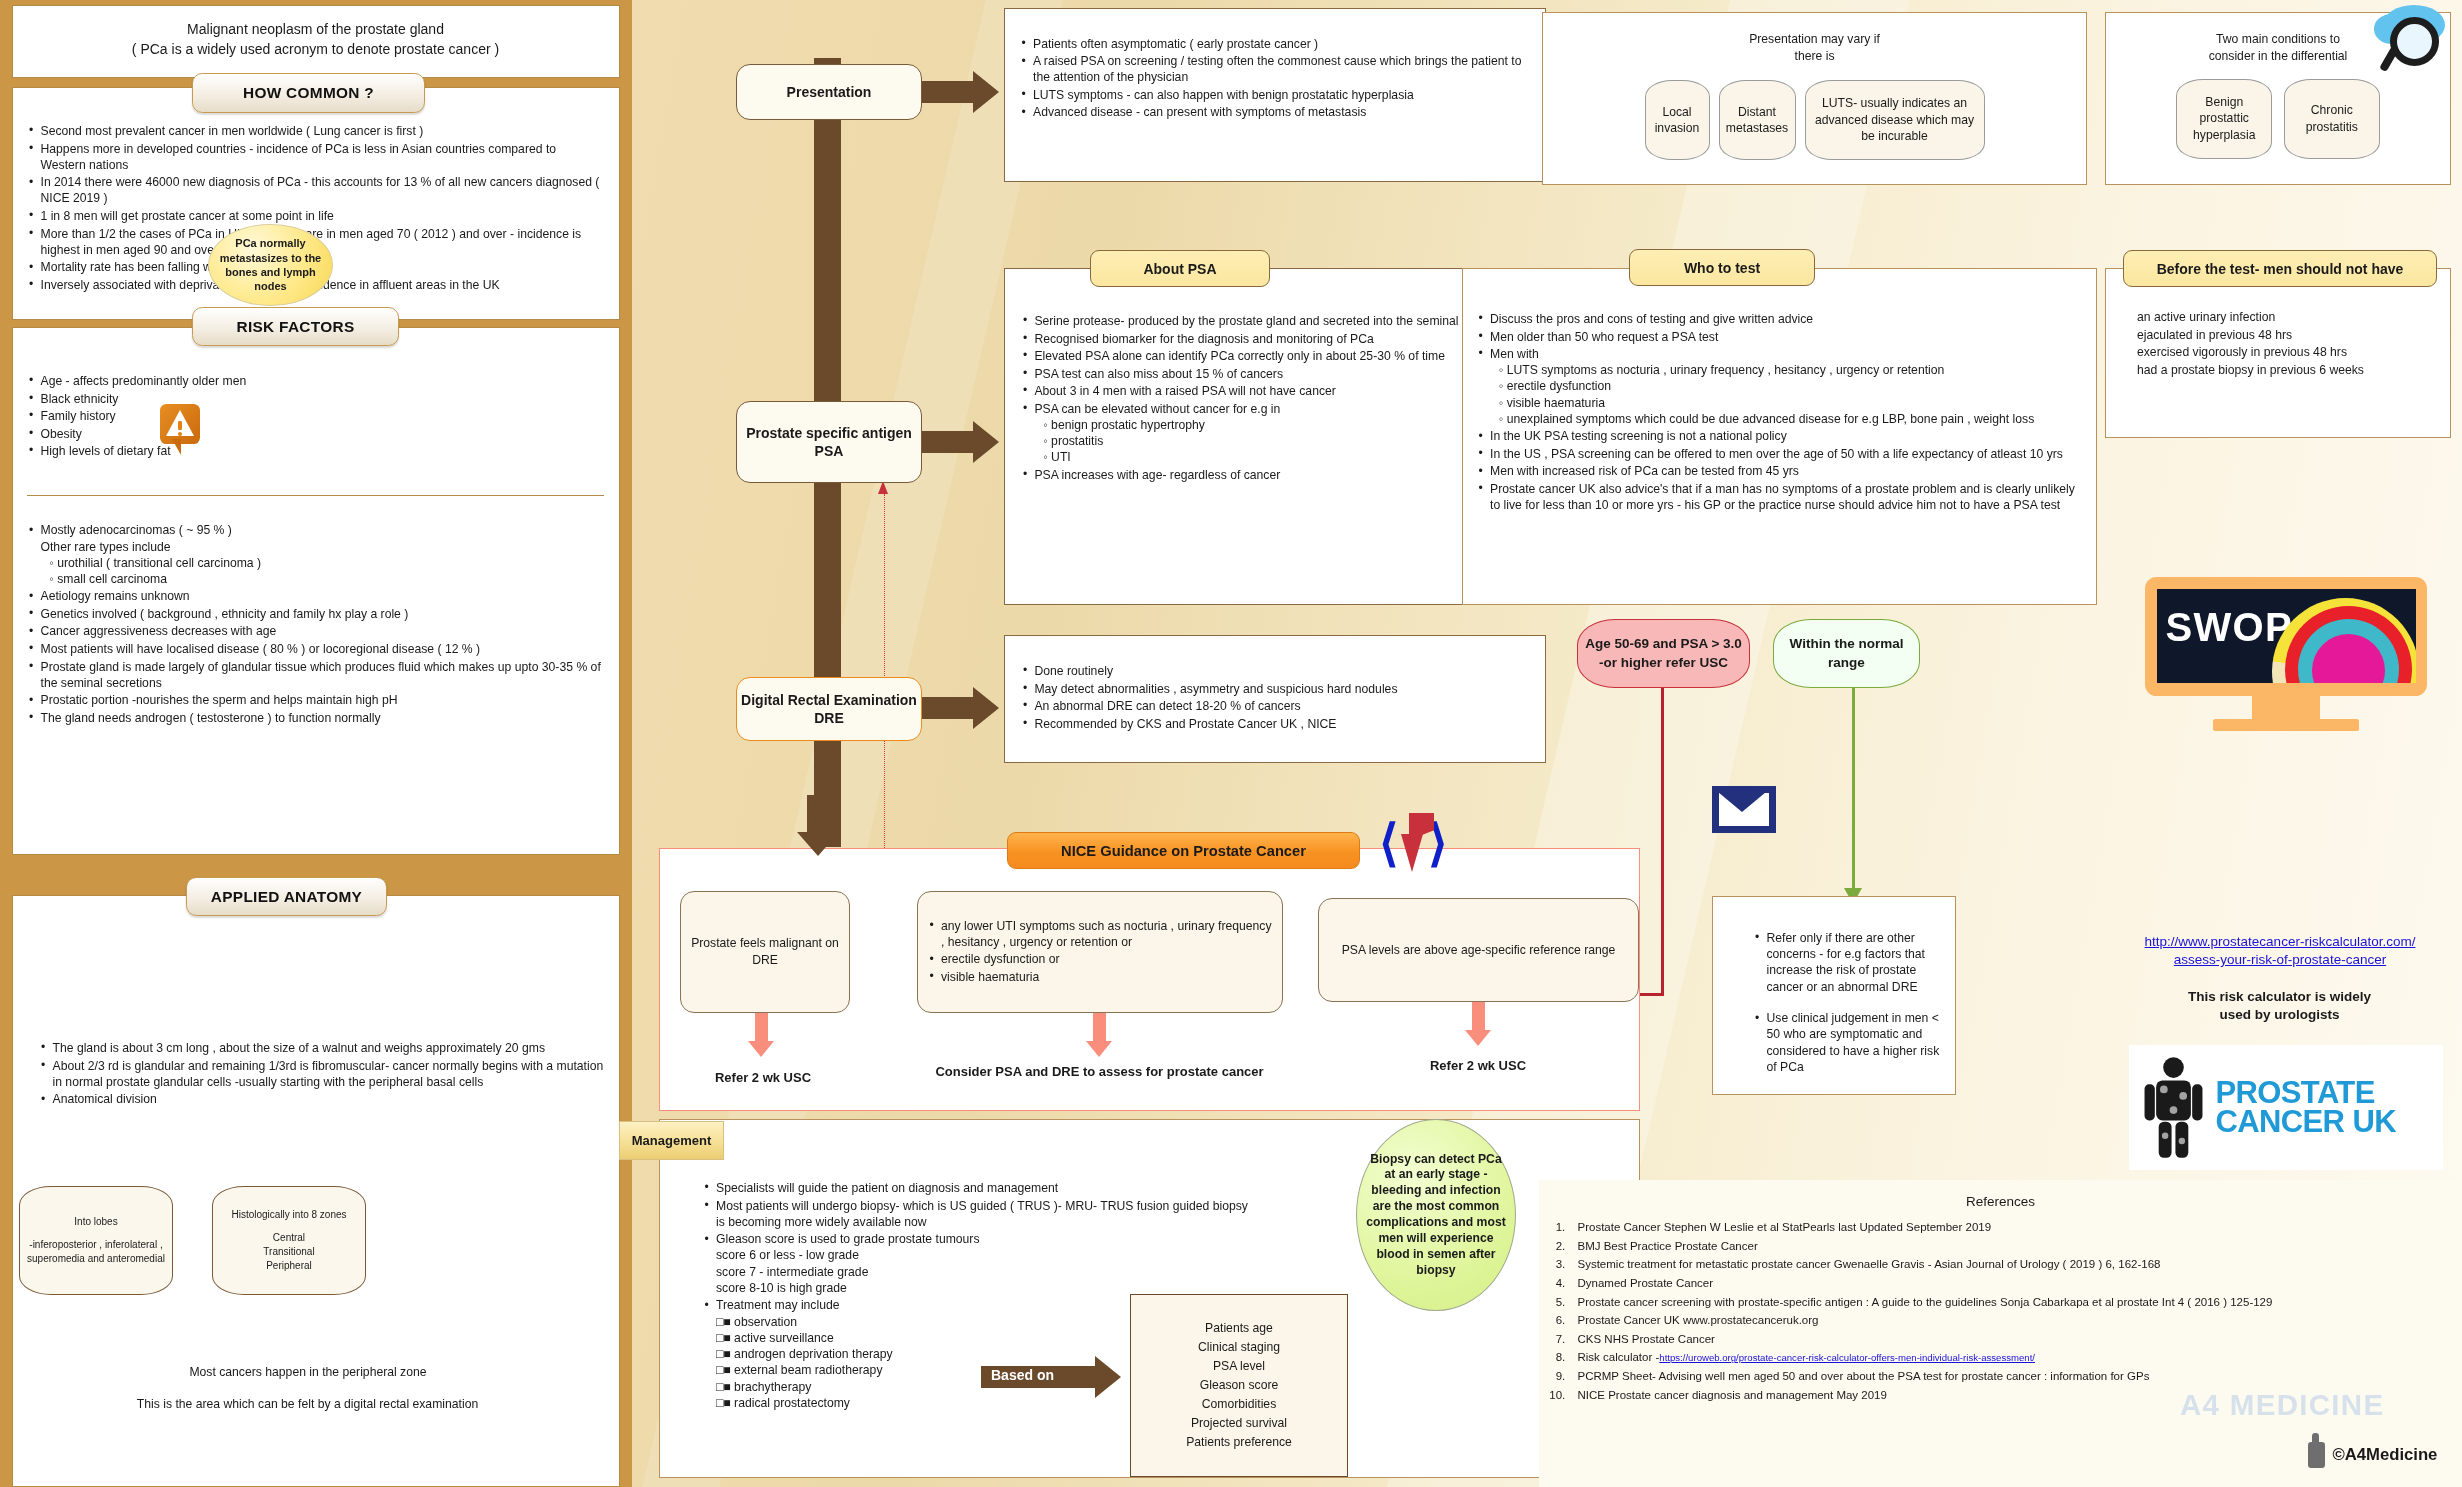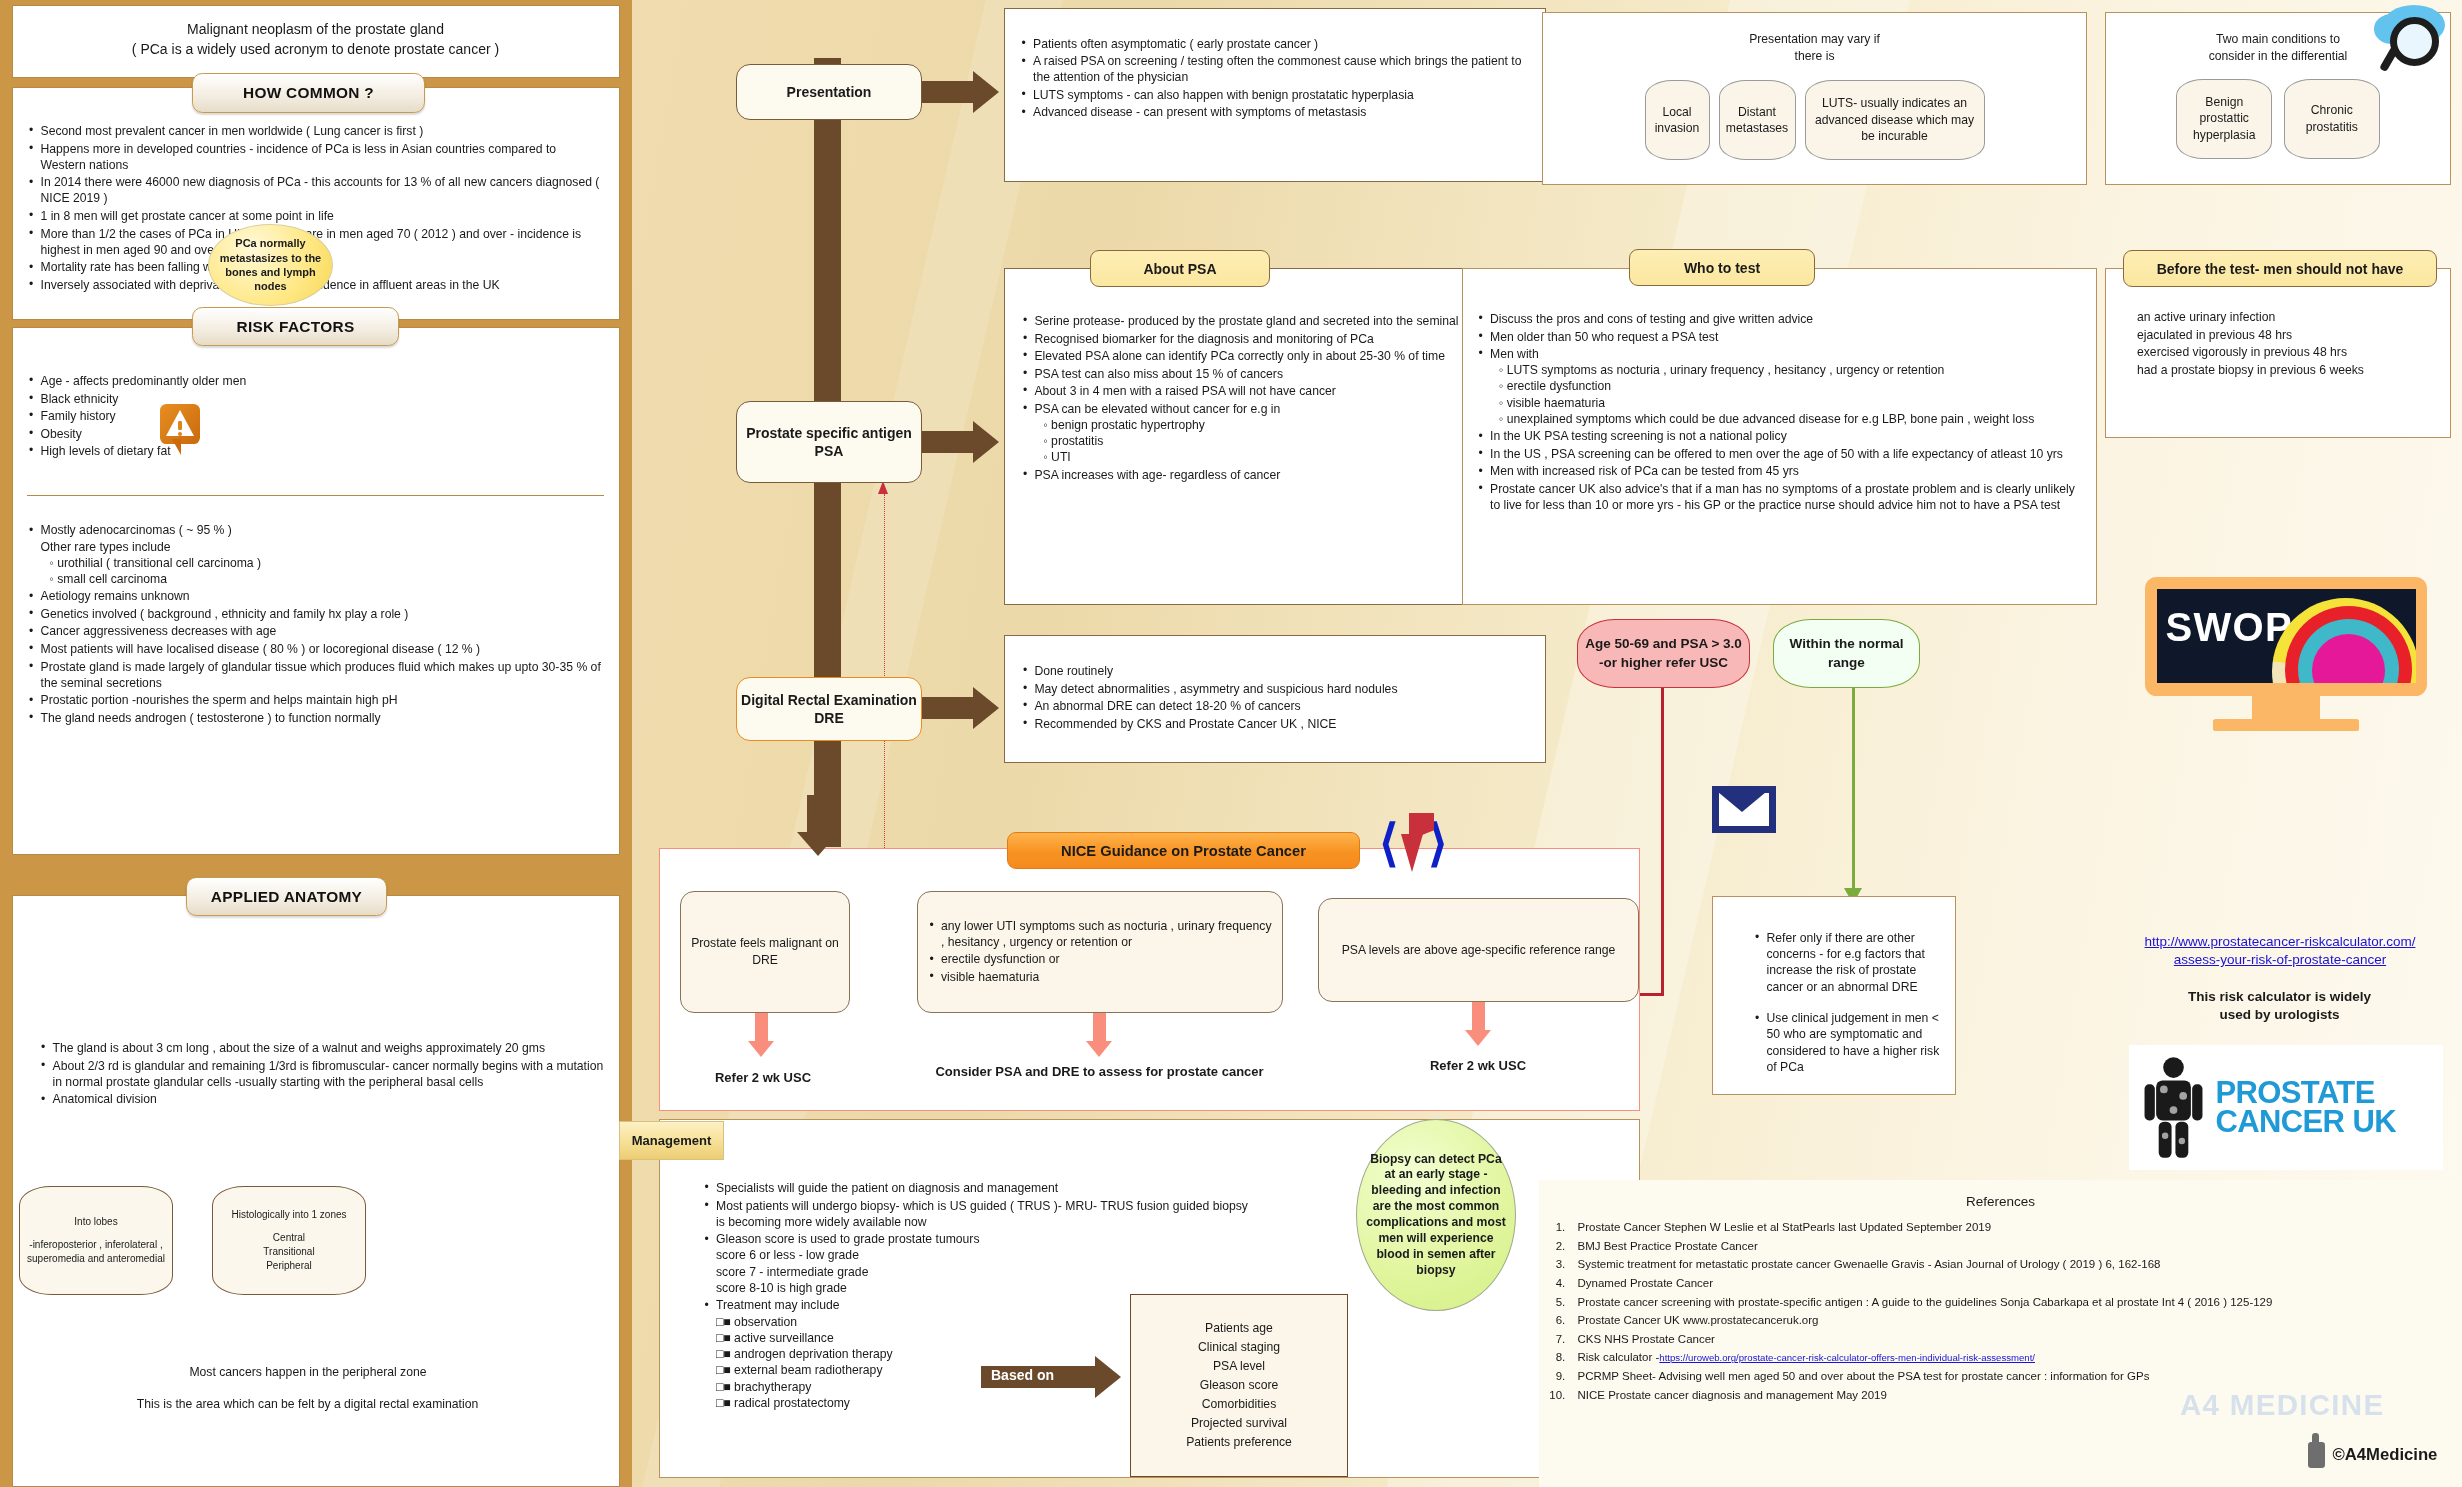--- a/index.html
+++ b/index.html
@@ -268,21 +268,21 @@
     </ul>
   </div>
   <div class="pill" style="left:186px;top:877px;width:199px;height:37px;font-size:15.4px;">APPLIED ANATOMY</div>
 
   <div class="roundbox" style="position:absolute;left:19px;top:1186px;width:154px;height:109px;">
     <div>Into lobes</div>
     <div style="height:9px"></div>
     <div>-inferoposterior , inferolateral , superomedia and anteromedial</div>
   </div>
   <div class="roundbox" style="position:absolute;left:212px;top:1186px;width:154px;height:109px;white-space:pre-line;">
-    <div>Histologically into 1 zones</div>
+    <div>Histologically into 8 zones</div>
     <div style="height:9px"></div>
     <div>Central
 Transitional
 Peripheral</div>
   </div>
 
   <div class="plaintext" style="left:77px;top:1363px;width:462px;">Most cancers happen in the peripheral zone</div>
   <div class="plaintext" style="left:115px;top:1395px;width:385px;">This is the area which can be felt by a digital rectal examination</div>
 
   <div class="spine" style="left:814px;top:58px;width:27px;height:789px;"></div>

